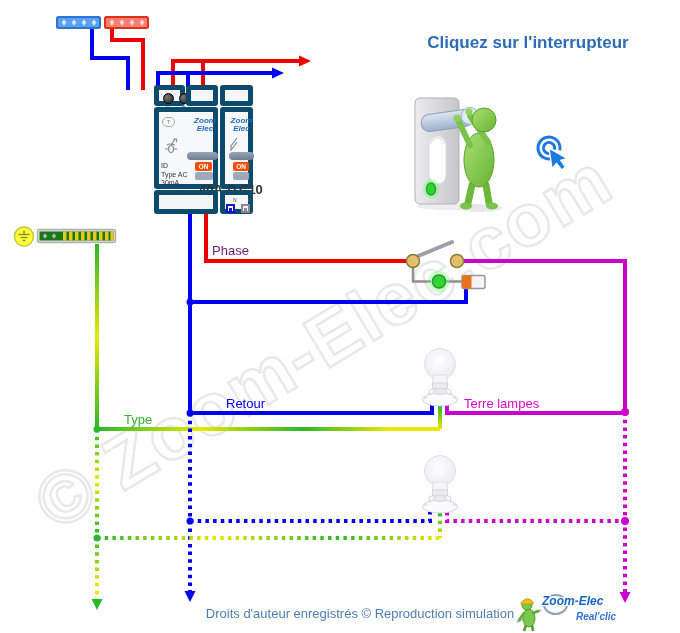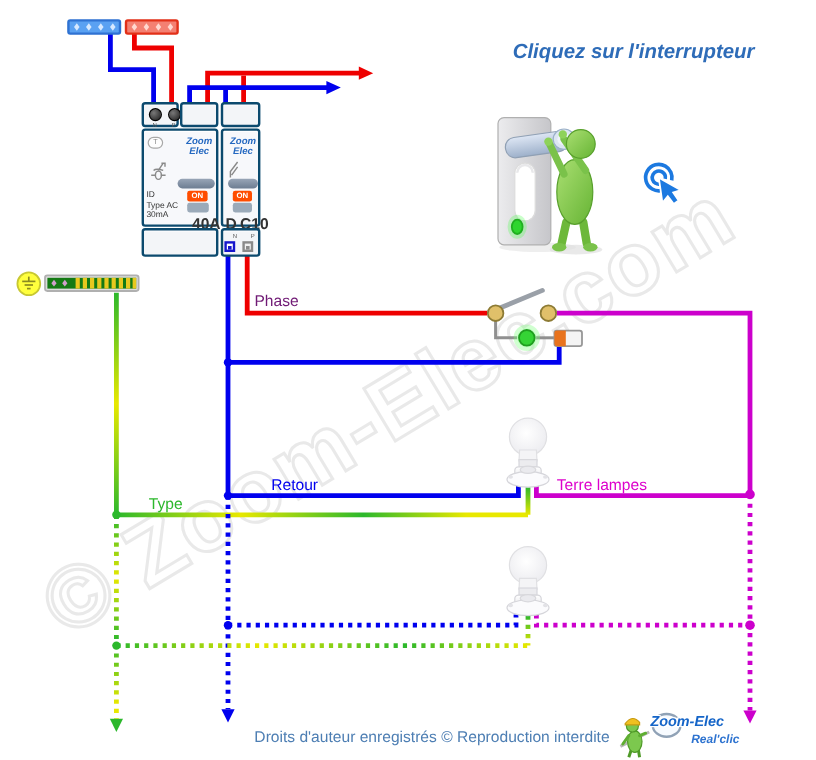--- a/index.html
+++ b/index.html
@@ -6,27 +6,27 @@
   #app{position:relative;width:680px;height:633px;background:#fff;overflow:hidden;
        font-family:"Liberation Sans",sans-serif;}
   .abs{position:absolute;}
   
   #watermark{position:absolute;left:42px;top:468px;font-size:74px;font-weight:bold;
     letter-spacing:2px;white-space:nowrap;color:transparent;
     -webkit-text-stroke:2.5px #e9e9e9;transform:rotate(-31deg);transform-origin:0 50%;
     pointer-events:none;}
   
   .title-line{position:absolute;left:397px;width:262px;text-align:center;
-    font-size:17px;font-weight:bold;font-style:italic;color:#2e6cb8;}
+    font-size:17px;font-weight:bold;color:#2e6cb8;}
   
   .wire-label{position:absolute;font-size:13px;}
   
   #breaker{position:absolute;left:118px;top:85px;width:100px;height:130px;font-family:"Liberation Sans",sans-serif;}
-  .mod-box,.mod-body{position:absolute;background:#f3f5f8;border:2px solid #0c4a6e;
-    border-radius:3px;box-sizing:border-box;box-shadow:inset 0 1px 0 #fff;}
+  .mod-box,.mod-body{position:absolute;background:#f3f5f8;border:5px solid #0c4a6e;
+    border-radius:3px;box-sizing:border-box;box-shadow:inset 0 1px 0 #fff;margin-left:36px;}
   .mod-body{background:#f7f8fb;}
   .term-circle{position:absolute;width:11px;height:11px;border-radius:50%;
     background:radial-gradient(circle at 35% 35%,#787878,#1c1c1c);border:1px solid #000;box-sizing:border-box;}
   .tiny-lbl{position:absolute;font-size:5px;color:#555;}
   .brand{position:absolute;font-size:8px;line-height:8px;font-weight:bold;font-style:italic;
     color:#2468c0;text-align:center;}
   .test-btn{position:absolute;width:13px;height:10px;border:1.5px solid #a8a8a8;border-radius:5px;
     font-size:6px;color:#888;text-align:center;line-height:9px;box-sizing:border-box;background:#fdfdfd;}
   .slider-bar{position:absolute;height:8px;border-radius:4px;
     background:linear-gradient(#98a5b7,#6d7d92);}
@@ -347,21 +347,21 @@
     </div>
   </div>
 
   <div class="title-line" style="top:33px">Cliquez sur l'interrupteur</div>
 
   <div class="wire-label" style="left:212px;top:243px;color:#701a75">Phase</div>
   <div class="wire-label" style="left:226px;top:396px;color:#0000ee">Retour</div>
   <div class="wire-label" style="left:124px;top:412px;color:#2cb82c">Type</div>
   <div class="wire-label" style="left:464px;top:396px;color:#dd00cc">Terre lampes</div>
 
-  <div id="footer-text">Droits d'auteur enregistrés © Reproduction interdite</div>
+  <div id="footer-text">Droits d'auteur enregistrés © Reproduction simulation</div>
 
   <div id="logo">
     <svg class="abs" style="left:0;top:2px" width="30" height="36" viewBox="0 0 30 36">
       <line x1="3" y1="26" x2="27" y2="14" stroke="#b8b8b8" stroke-width="2.5"></line>
       <line x1="12" y1="29" x2="10" y2="35" stroke="#4f9a28" stroke-width="2.5"></line>
       <line x1="18" y1="29" x2="19" y2="35" stroke="#4f9a28" stroke-width="2.5"></line>
       <ellipse cx="15" cy="22" rx="6" ry="9" fill="#7cc84e" stroke="#4f9a28"></ellipse>
       <line x1="10" y1="17" x2="5" y2="24" stroke="#5fae32" stroke-width="2.5" stroke-linecap="round"></line>
       <line x1="19" y1="17" x2="24" y2="15" stroke="#5fae32" stroke-width="2.5" stroke-linecap="round"></line>
       <circle cx="13" cy="9" r="5" fill="#7cc84e" stroke="#4f9a28"></circle>

